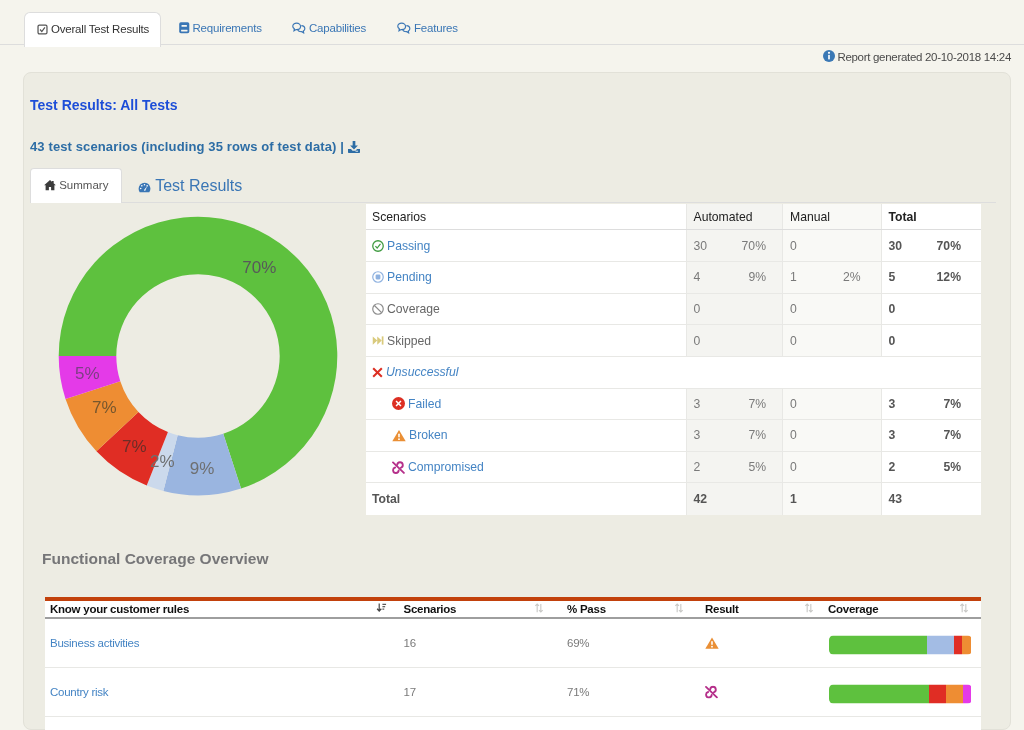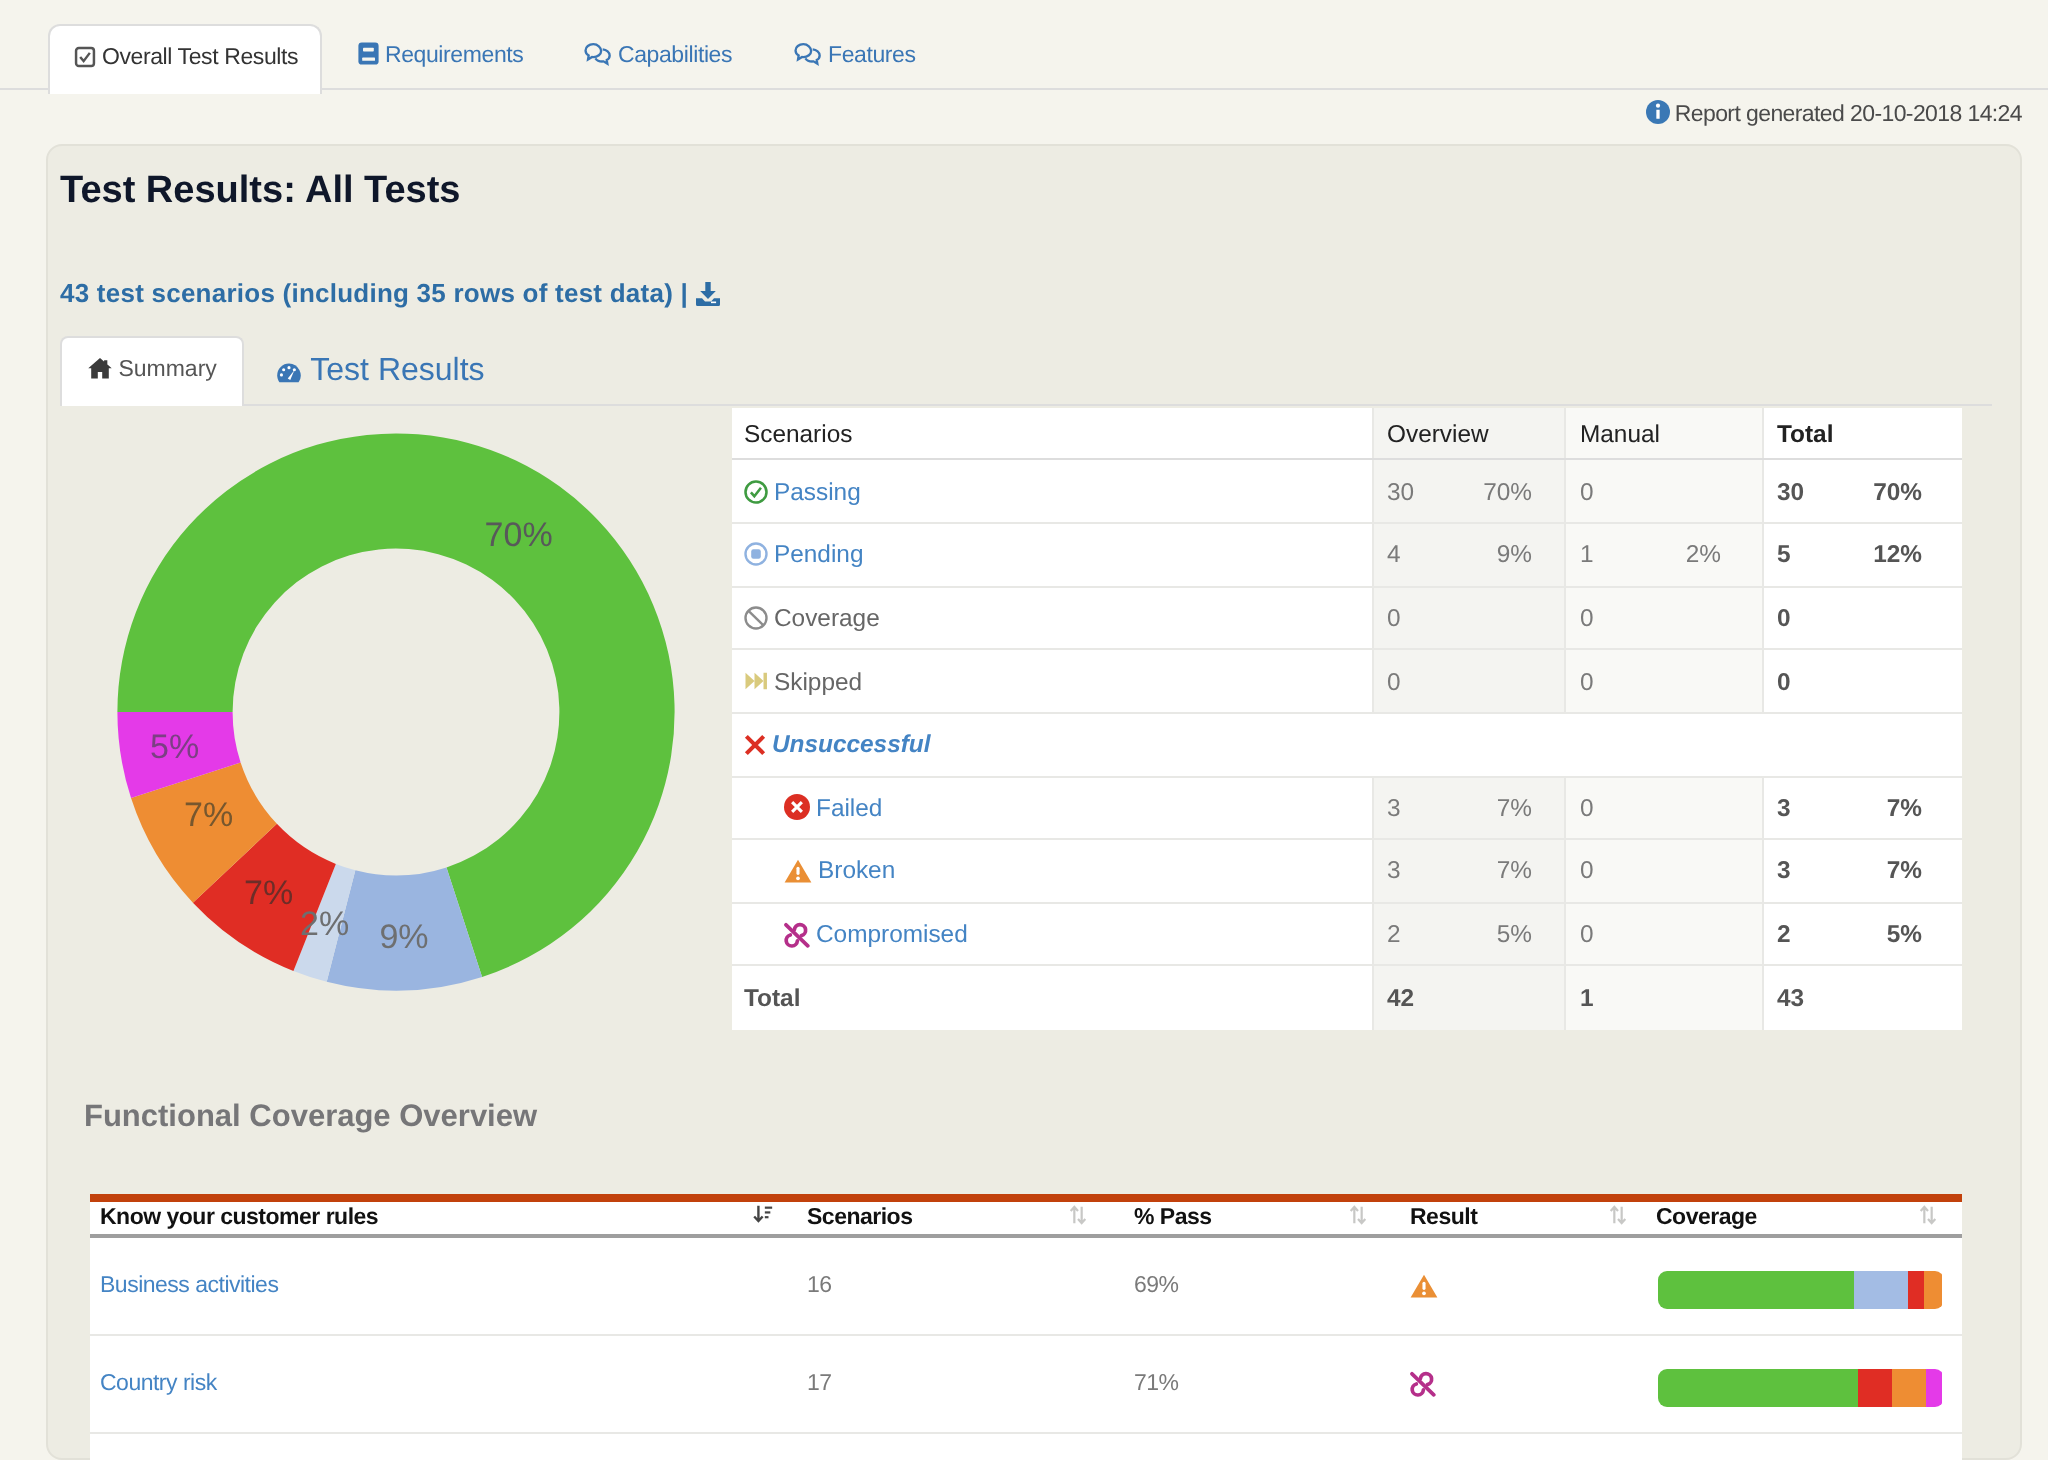--- a/index.html
+++ b/index.html
@@ -11,21 +11,21 @@
 
 #topline { position:absolute; top:44px; left:0; width:1024px; height:1px; background:#ddd; }
 #tab-active { position:absolute; left:24px; top:12px; width:137px; height:35px; background:#fff; border:1px solid #ddd; border-bottom:none; border-radius:6px 6px 0 0; font-size:11.5px; letter-spacing:-0.2px; color:#333; line-height:33px; padding-left:12px; }
 .toptab { position:absolute; top:12px; height:33px; line-height:33px; font-size:11.5px; letter-spacing:-0.2px; color:#3a76b5; }
 
 #repline { position:absolute; top:50px; right:13px; font-size:11.5px; letter-spacing:-0.3px; color:#4a4a4a; }
 
 
 #panel { position:absolute; left:23px; top:72px; width:988px; height:658px; background:#edece3; border:1px solid #e2e1d8; border-radius:8px; }
 
-#h2 { position:absolute; left:6px; top:12px; font-size:19px; font-weight:bold; color:#0f172a; letter-spacing:0px; }
+#h2 { position:absolute; left:6px; top:24px; font-size:14px; font-weight:bold; color:#1d4ed8; letter-spacing:0px; }
 #sub { position:absolute; left:6px; top:66px; font-size:13px; letter-spacing:0.12px; font-weight:bold; color:#2d6da5; }
 
 
 #inline2 { position:absolute; left:6px; top:129px; width:966px; height:1px; background:#ddd; }
 #tab2-active { position:absolute; left:6px; top:95px; width:92px; height:35px; background:#fff; border:1px solid #ddd; border-bottom:none; border-radius:4px 4px 0 0; font-size:11.5px; color:#555; line-height:33px; padding-left:13px; }
 #tab2-b { position:absolute; left:114px; top:96px; height:33px; line-height:33px; font-size:16px; color:#3a76b5; }
 
 
 #stable { position:absolute; left:342px; top:131px; width:615px; background:#fff; font-size:12.2px; }
 #stable .row { position:relative; height:31.65px; border-bottom:1px solid #e8e8e5; }
@@ -117,21 +117,21 @@
     <text x="56.3" y="206.8" font-size="17" fill="#77572e" text-anchor="middle">7%</text>
     <text x="86.3" y="245.8" font-size="17" fill="#6d2d28" text-anchor="middle">7%</text>
     <text x="114.3" y="261.3" font-size="17" fill="#6e6f70" text-anchor="middle">2%</text>
     <text x="154" y="268.2" font-size="17" fill="#6e6f70" text-anchor="middle">9%</text>
   </svg>
 
   <div id="stable">
     <div class="hrow">
       <div class="c1">Scenarios</div>
       <div class="c2">
-          <span class="num">Overview</span>
+          <span class="num">Automated</span>
         </div>
       <div class="c3">
           <span class="num">Manual</span>
         </div>
       <div class="c4">
           <span class="num" style="font-weight:bold;">Total</span>
         </div>
     </div>
     <div class="row">
       <div class="c1">
@@ -208,21 +208,21 @@
         </div>
       <div class="c4">
           <span class="num">0</span>
         </div>
     </div>
     <div class="row">
       <div class="c1">
           <svg class="icg" width="11" height="11" viewBox="0 0 14 14">
             <path d="M1.5 1.5l11 11M12.5 1.5l-11 11" stroke="#dc2f23" stroke-width="2.6"></path>
           </svg>
-          <a style="font-style:italic;font-weight:bold;">Unsuccessful</a>
+          <a style="font-style:italic;">Unsuccessful</a>
         </div>
       <div class="c2 nw" style="border-left:none;"></div>
       <div class="c3 nw" style="border-left:none;"></div>
       <div class="c4" style="border-left:none;"></div>
     </div>
     <div class="row">
       <div class="c1 ind">
           <svg class="icg" width="13" height="13" viewBox="0 0 16 16">
             <circle cx="8" cy="8" r="8" fill="#dc2f23"></circle>
             <path d="M5 5l6 6M11 5l-6 6" stroke="#fff" stroke-width="1.9"></path>

